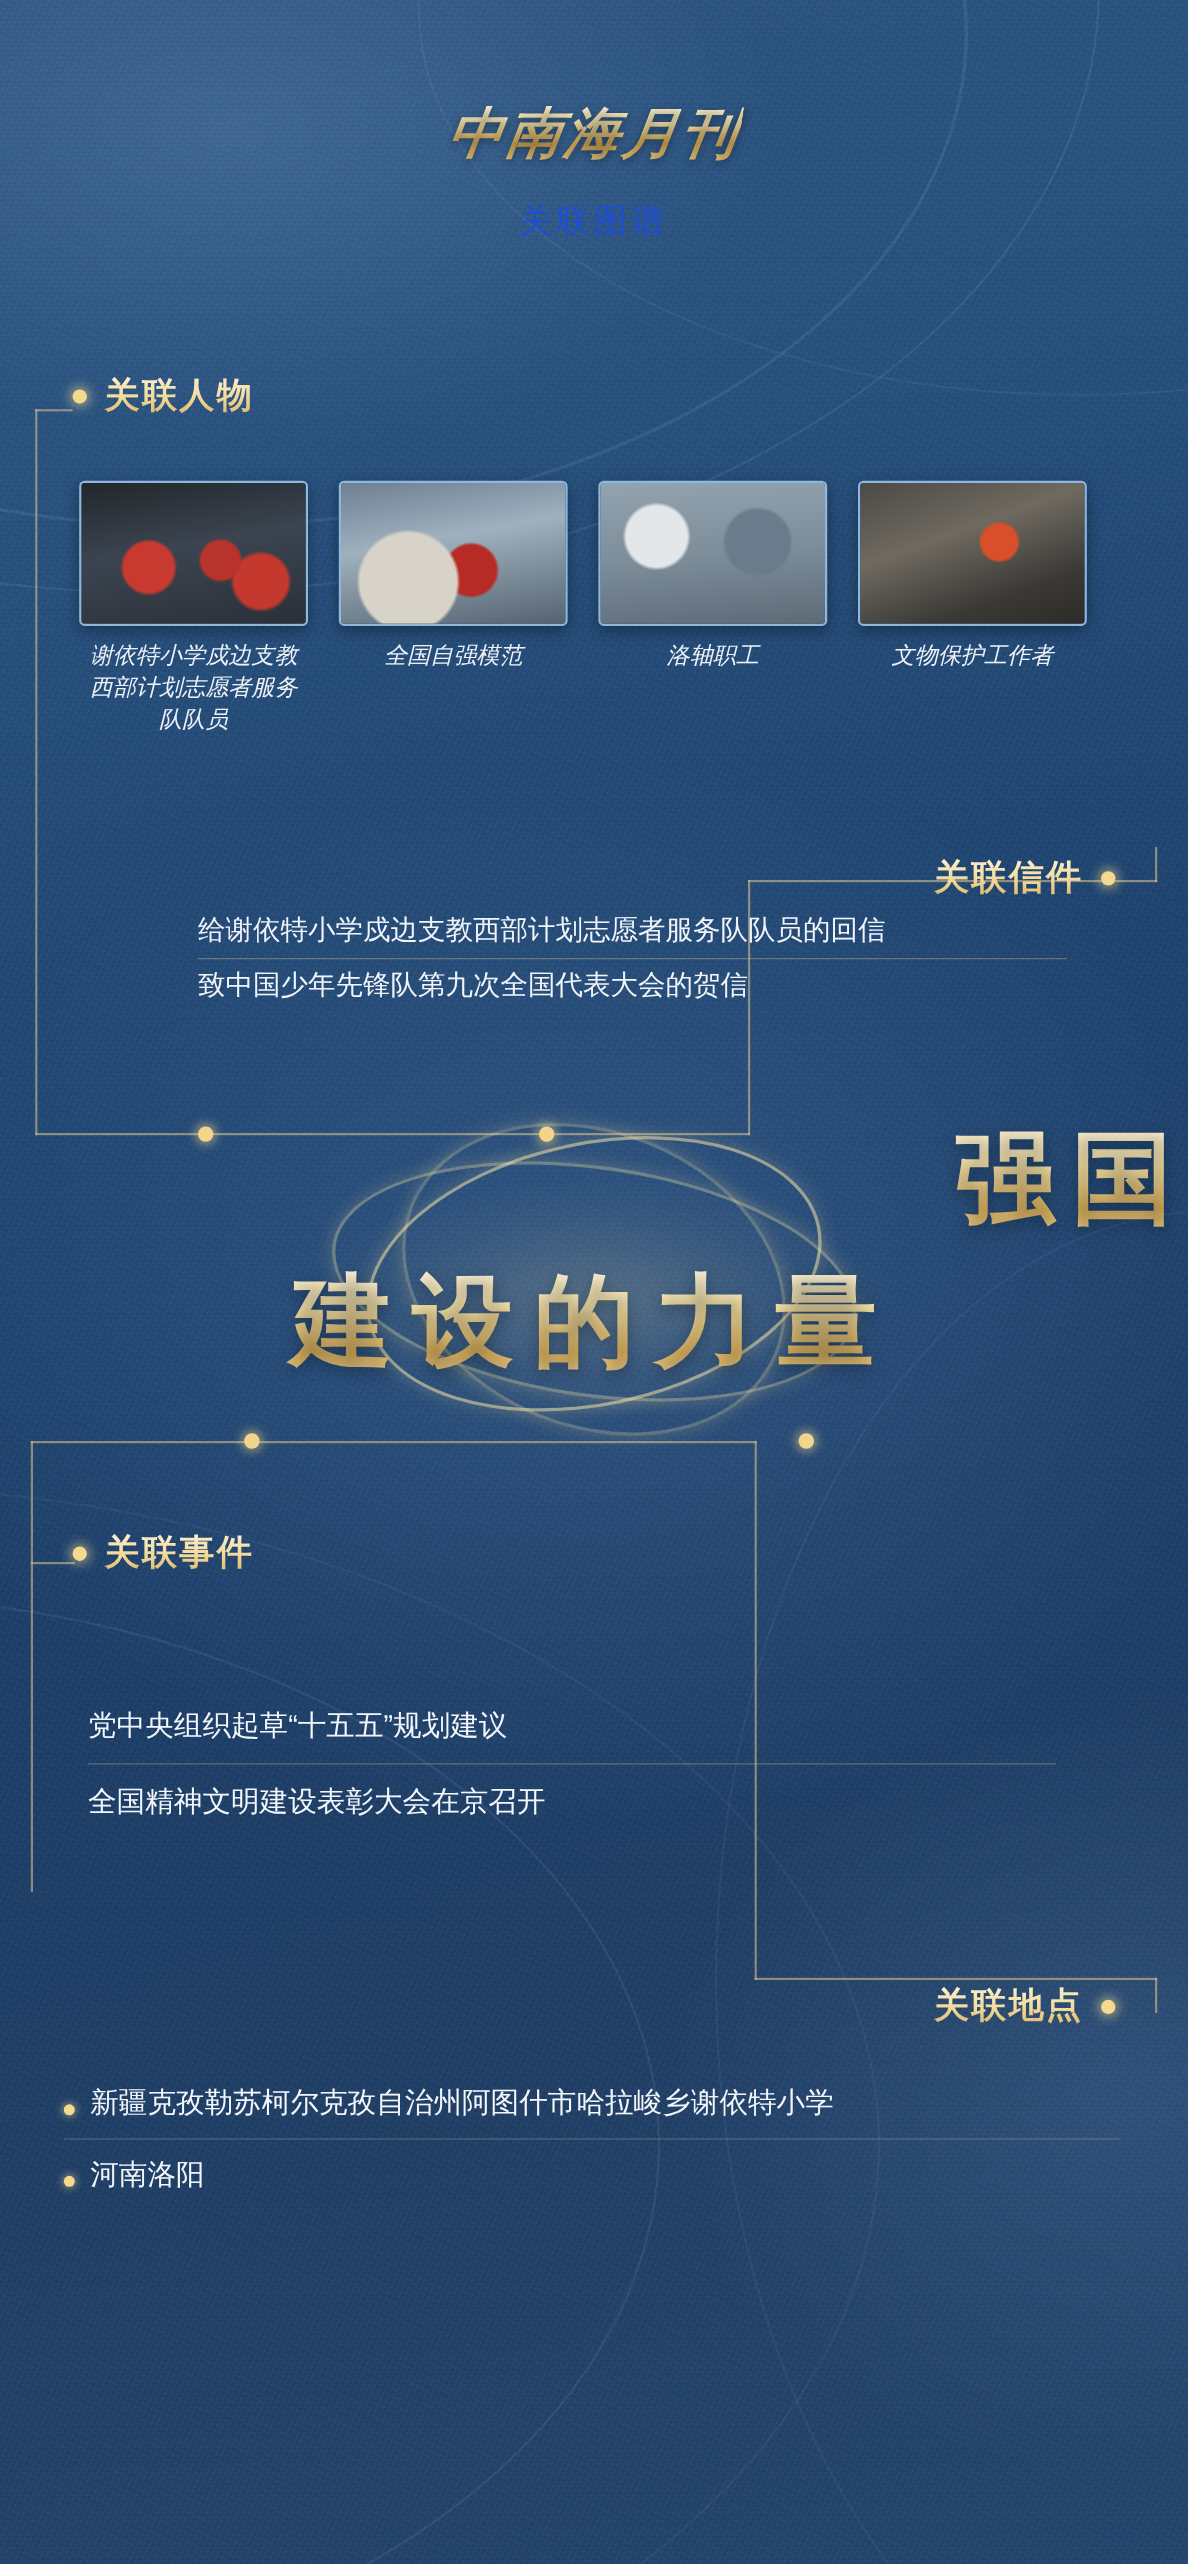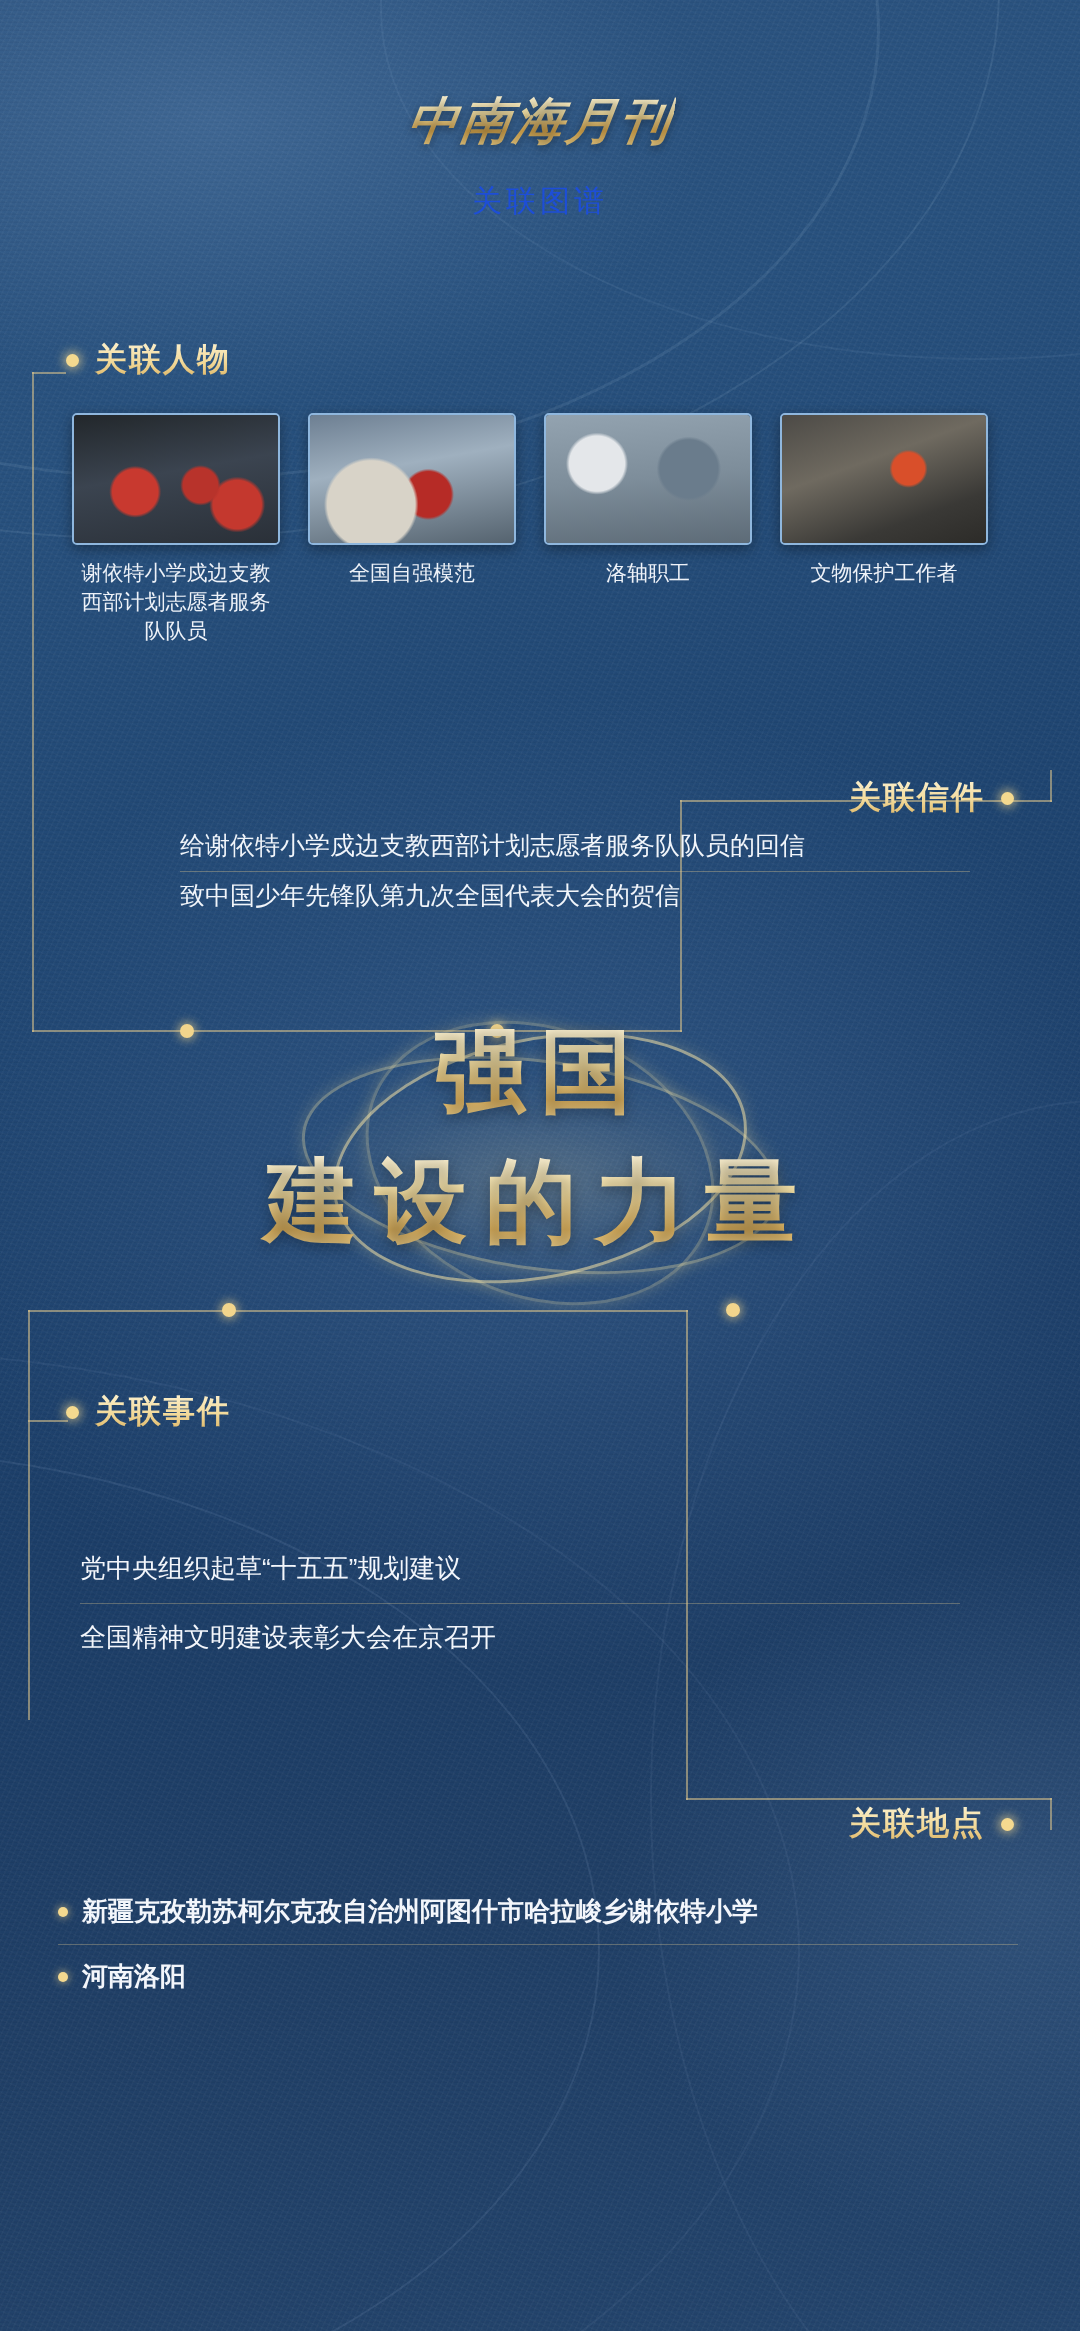--- a/index.html
+++ b/index.html
@@ -87,21 +87,21 @@
     flex: none;
     -webkit-text-fill-color: initial;
   }
   .line  { position: absolute; background: rgba(226,200,140,0.55); pointer-events: none; }
   .node {
     position: absolute; width: 14px; height: 14px; border-radius: 50%;
     background: #f2d58c; box-shadow: 0 0 9px 3px rgba(242,213,140,0.5);
   }
 
   
-  .people { position: absolute; top: 413px; left: 72px; width: 960px; display: flex; gap: 28px; }
+  .people { position: absolute; top: 437px; left: 72px; width: 960px; display: flex; gap: 28px; font-style: italic; }
   .person { width: 208px; }
   .thumb {
     width: 208px; height: 132px;
     border: 2px solid #8fb7de;
     border-radius: 5px;
     overflow: hidden;
     position: relative;
     box-shadow: 0 4px 14px rgba(0,0,0,0.35);
   }
   .thumb .ph { position: absolute; inset: 0; }
@@ -167,41 +167,40 @@
   }
   .em-line {
     position: relative;
     font-weight: 700;
     letter-spacing: 14px;
     background: linear-gradient(180deg, #fffaea 0%, #f8e4a9 40%, #e0b45f 72%, #f6e3ac 100%);
     -webkit-background-clip: text; background-clip: text;
     -webkit-text-fill-color: transparent;
     text-shadow: 0 4px 14px rgba(0,0,0,0.30);
   }
-  .em1 { font-size: 92px; }
+  .em1 { font-size: 92px; text-align: right; }
   .em2 { font-size: 92px; margin-top: 6px; letter-spacing: 18px; }
 
   
   .events { position: absolute; top: 1535px; left: 80px; width: 880px; }
   .event {
     font-size: 26px;
     color: #f3f6fb;
     padding: 16px 0 17px 0;
     border-bottom: 1px solid rgba(226,200,140,0.33);
     white-space: nowrap;
   }
   .event:last-child { border-bottom: none; }
 
   
   .places { position: absolute; top: 1880px; left: 58px; width: 960px; }
   .place {
-    display: flex; align-items: flex-start; gap: 14px;
+    display: flex; align-items: center; gap: 14px;
     padding: 14px 0 15px 0;
     border-bottom: 1px solid rgba(226,200,140,0.33);
-    font-weight: bold;
   }
   .place:last-child { border-bottom: none; }
   .bullet {
     width: 10px; height: 10px; border-radius: 50%;
     background: #f4d98f; margin-top: 13px; flex: none;
     box-shadow: 0 0 7px 2px rgba(244,217,143,0.4);
   }
   .place-txt { font-size: 26px; color: #f3f6fb; white-space: nowrap; }
 </style>
 </head>

